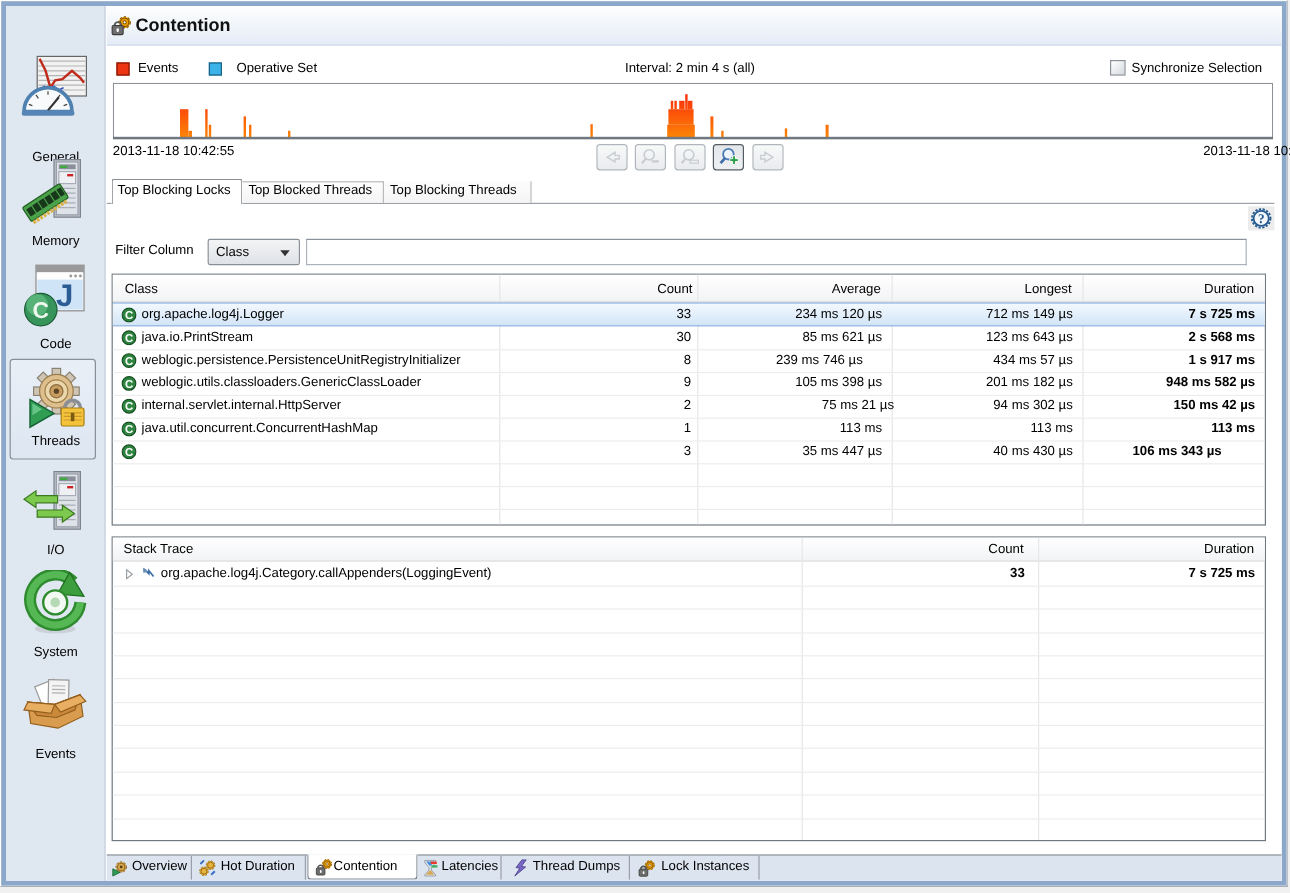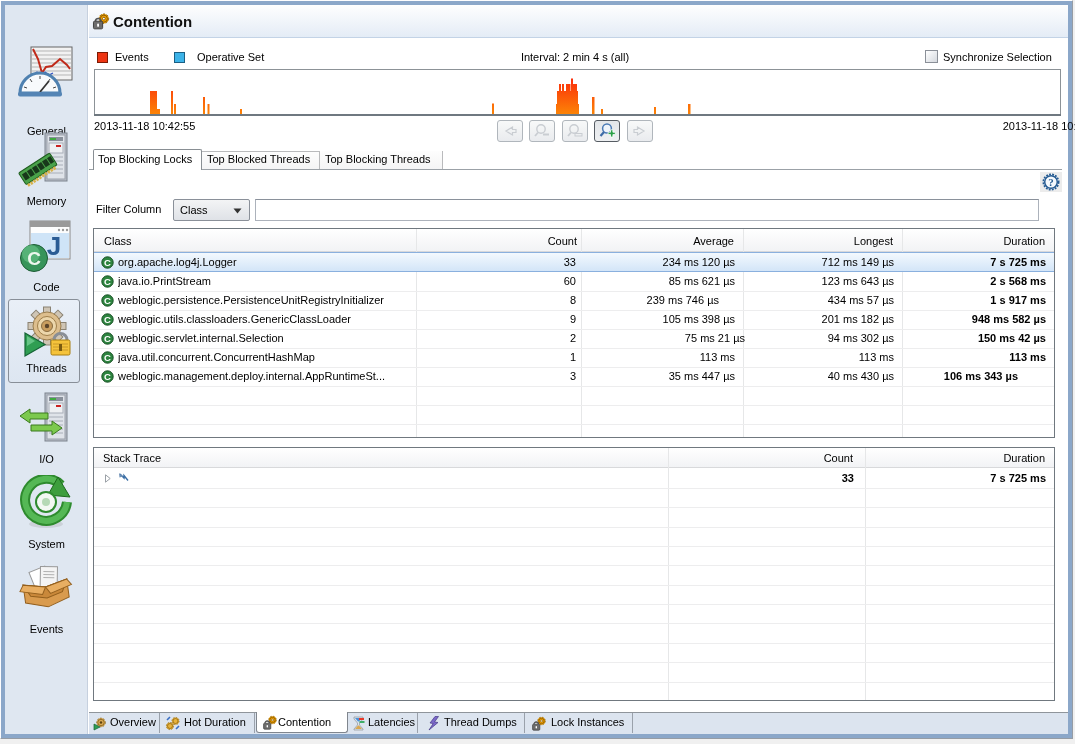--- a/index.html
+++ b/index.html
@@ -331,21 +331,21 @@
           <div class="rtxt" style="left:490px;top:3px;width:150px">234 ms 120 µs</div>
           <div class="rtxt" style="left:649px;top:3px;width:150px">712 ms 149 µs</div>
           <div class="rtxt b" style="left:801px;top:3px;width:150px">7 s 725 ms</div>
         </div>
       <div class="trow" style="top:43px">
           <svg class="cic" viewBox="0 0 13 13">
             <circle cx="6.5" cy="6.5" r="5.7" fill="#2e8540" stroke="#174f23"></circle>
             <text x="6.5" y="10" font-size="9.5" font-weight="bold" fill="#fff" text-anchor="middle">C</text>
           </svg>
         <div class="cell" style="left:23px;top:3px">java.io.PrintStream</div>
-          <div class="rtxt" style="left:381px;top:3px;width:100px">60</div>
+          <div class="rtxt" style="left:381px;top:3px;width:100px">30</div>
           <div class="rtxt" style="left:490px;top:3px;width:150px">85 ms 621 µs</div>
           <div class="rtxt" style="left:649px;top:3px;width:150px">123 ms 643 µs</div>
           <div class="rtxt b" style="left:801px;top:3px;width:150px">2 s 568 ms</div>
         </div>
       <div class="trow" style="top:62px">
           <svg class="cic" viewBox="0 0 13 13">
             <circle cx="6.5" cy="6.5" r="5.7" fill="#2e8540" stroke="#174f23"></circle>
             <text x="6.5" y="10" font-size="9.5" font-weight="bold" fill="#fff" text-anchor="middle">C</text>
           </svg>
         <div class="cell" style="left:23px;top:3px">weblogic.persistence.PersistenceUnitRegistryInitializer</div>
@@ -363,21 +363,21 @@
           <div class="rtxt" style="left:381px;top:3px;width:100px">9</div>
           <div class="rtxt" style="left:490px;top:3px;width:150px">105 ms 398 µs</div>
           <div class="rtxt" style="left:649px;top:3px;width:150px">201 ms 182 µs</div>
           <div class="rtxt b" style="left:801px;top:3px;width:150px">948 ms 582 µs</div>
         </div>
       <div class="trow" style="top:100px">
           <svg class="cic" viewBox="0 0 13 13">
             <circle cx="6.5" cy="6.5" r="5.7" fill="#2e8540" stroke="#174f23"></circle>
             <text x="6.5" y="10" font-size="9.5" font-weight="bold" fill="#fff" text-anchor="middle">C</text>
           </svg>
-        <div class="cell" style="left:23px;top:3px">weblogic.servlet.internal.Selection</div>
+        <div class="cell" style="left:23px;top:3px">internal.servlet.internal.HttpServer</div>
           <div class="rtxt" style="left:381px;top:3px;width:100px">2</div>
           <div class="rtxt" style="left:500px;top:3px;width:150px">75 ms 21 µs</div>
           <div class="rtxt" style="left:649px;top:3px;width:150px">94 ms 302 µs</div>
           <div class="rtxt b" style="left:801px;top:3px;width:150px">150 ms 42 µs</div>
         </div>
       <div class="trow" style="top:119px">
           <svg class="cic" viewBox="0 0 13 13">
             <circle cx="6.5" cy="6.5" r="5.7" fill="#2e8540" stroke="#174f23"></circle>
             <text x="6.5" y="10" font-size="9.5" font-weight="bold" fill="#fff" text-anchor="middle">C</text>
           </svg>
@@ -385,21 +385,20 @@
           <div class="rtxt" style="left:381px;top:3px;width:100px">1</div>
           <div class="rtxt" style="left:490px;top:3px;width:150px">113 ms</div>
           <div class="rtxt" style="left:649px;top:3px;width:150px">113 ms</div>
           <div class="rtxt b" style="left:801px;top:3px;width:150px">113 ms</div>
         </div>
       <div class="trow" style="top:138px">
           <svg class="cic" viewBox="0 0 13 13">
             <circle cx="6.5" cy="6.5" r="5.7" fill="#2e8540" stroke="#174f23"></circle>
             <text x="6.5" y="10" font-size="9.5" font-weight="bold" fill="#fff" text-anchor="middle">C</text>
           </svg>
-        <div class="cell" style="left:23px;top:3px">weblogic.management.deploy.internal.AppRuntimeSt...</div>
           <div class="rtxt" style="left:381px;top:3px;width:100px">3</div>
           <div class="rtxt" style="left:490px;top:3px;width:150px">35 ms 447 µs</div>
           <div class="rtxt" style="left:649px;top:3px;width:150px">40 ms 430 µs</div>
           <div class="rtxt b" style="left:773px;top:3px;width:150px">106 ms 343 µs</div>
         </div>
     </div>
 
     <div class="abs" style="left:4px;top:442px;width:962px;height:254px;border:1px solid #70787f;background:#fff">
       <div class="abs thead" style="left:0;top:0;width:960px;height:20px;border-bottom:1px solid #d8d9db"></div>
       <div class="txt" style="left:9px;top:4px">Stack Trace</div>
@@ -419,20 +418,21 @@
       <div class="hline" style="left:0;top:214px;width:960px"></div>
       <div class="hline" style="left:0;top:234px;width:960px"></div>
       <div class="trow" style="top:21px">
         <svg class="abs" style="left:9px;top:5px" width="8" height="9" viewBox="0 0 8 9">
             <path d="M1.5 0.8 L6.2 4.5 L1.5 8.2 Z" fill="#fff" stroke="#9aa0a6"></path>
           </svg>
         <svg class="abs" style="left:23px;top:3px" width="12" height="12" viewBox="0 0 12 12">
             <path d="M2 2 L6 6 L6 3.5 L10 8.5" fill="none" stroke="#3a6ea5" stroke-width="1.4"></path>
             <path d="M1 1 L5 4.5 L1.5 5.5 Z" fill="#6d8fb5"></path>
           </svg>
+        <div class="cell" style="left:39px;top:3px">org.apache.log4j.Category.callAppenders(LoggingEvent)</div>
         <div class="rtxt b" style="left:659px;top:3px;width:100px">33</div>
         <div class="rtxt b" style="left:801px;top:3px;width:150px">7 s 725 ms</div>
       </div>
     </div>
 
     <div id="bstrip">
       <div class="abs" style="left:0;top:0px;width:167px;height:1px;background:#8f959b"></div>
       <div class="abs" style="left:259px;top:0px;width:720px;height:1px;background:#8f959b"></div>
       <div class="btab" style="left:0;width:71px">
         <svg class="abs" style="left:4px;top:3px" width="15" height="15" viewBox="0 0 15 15">

